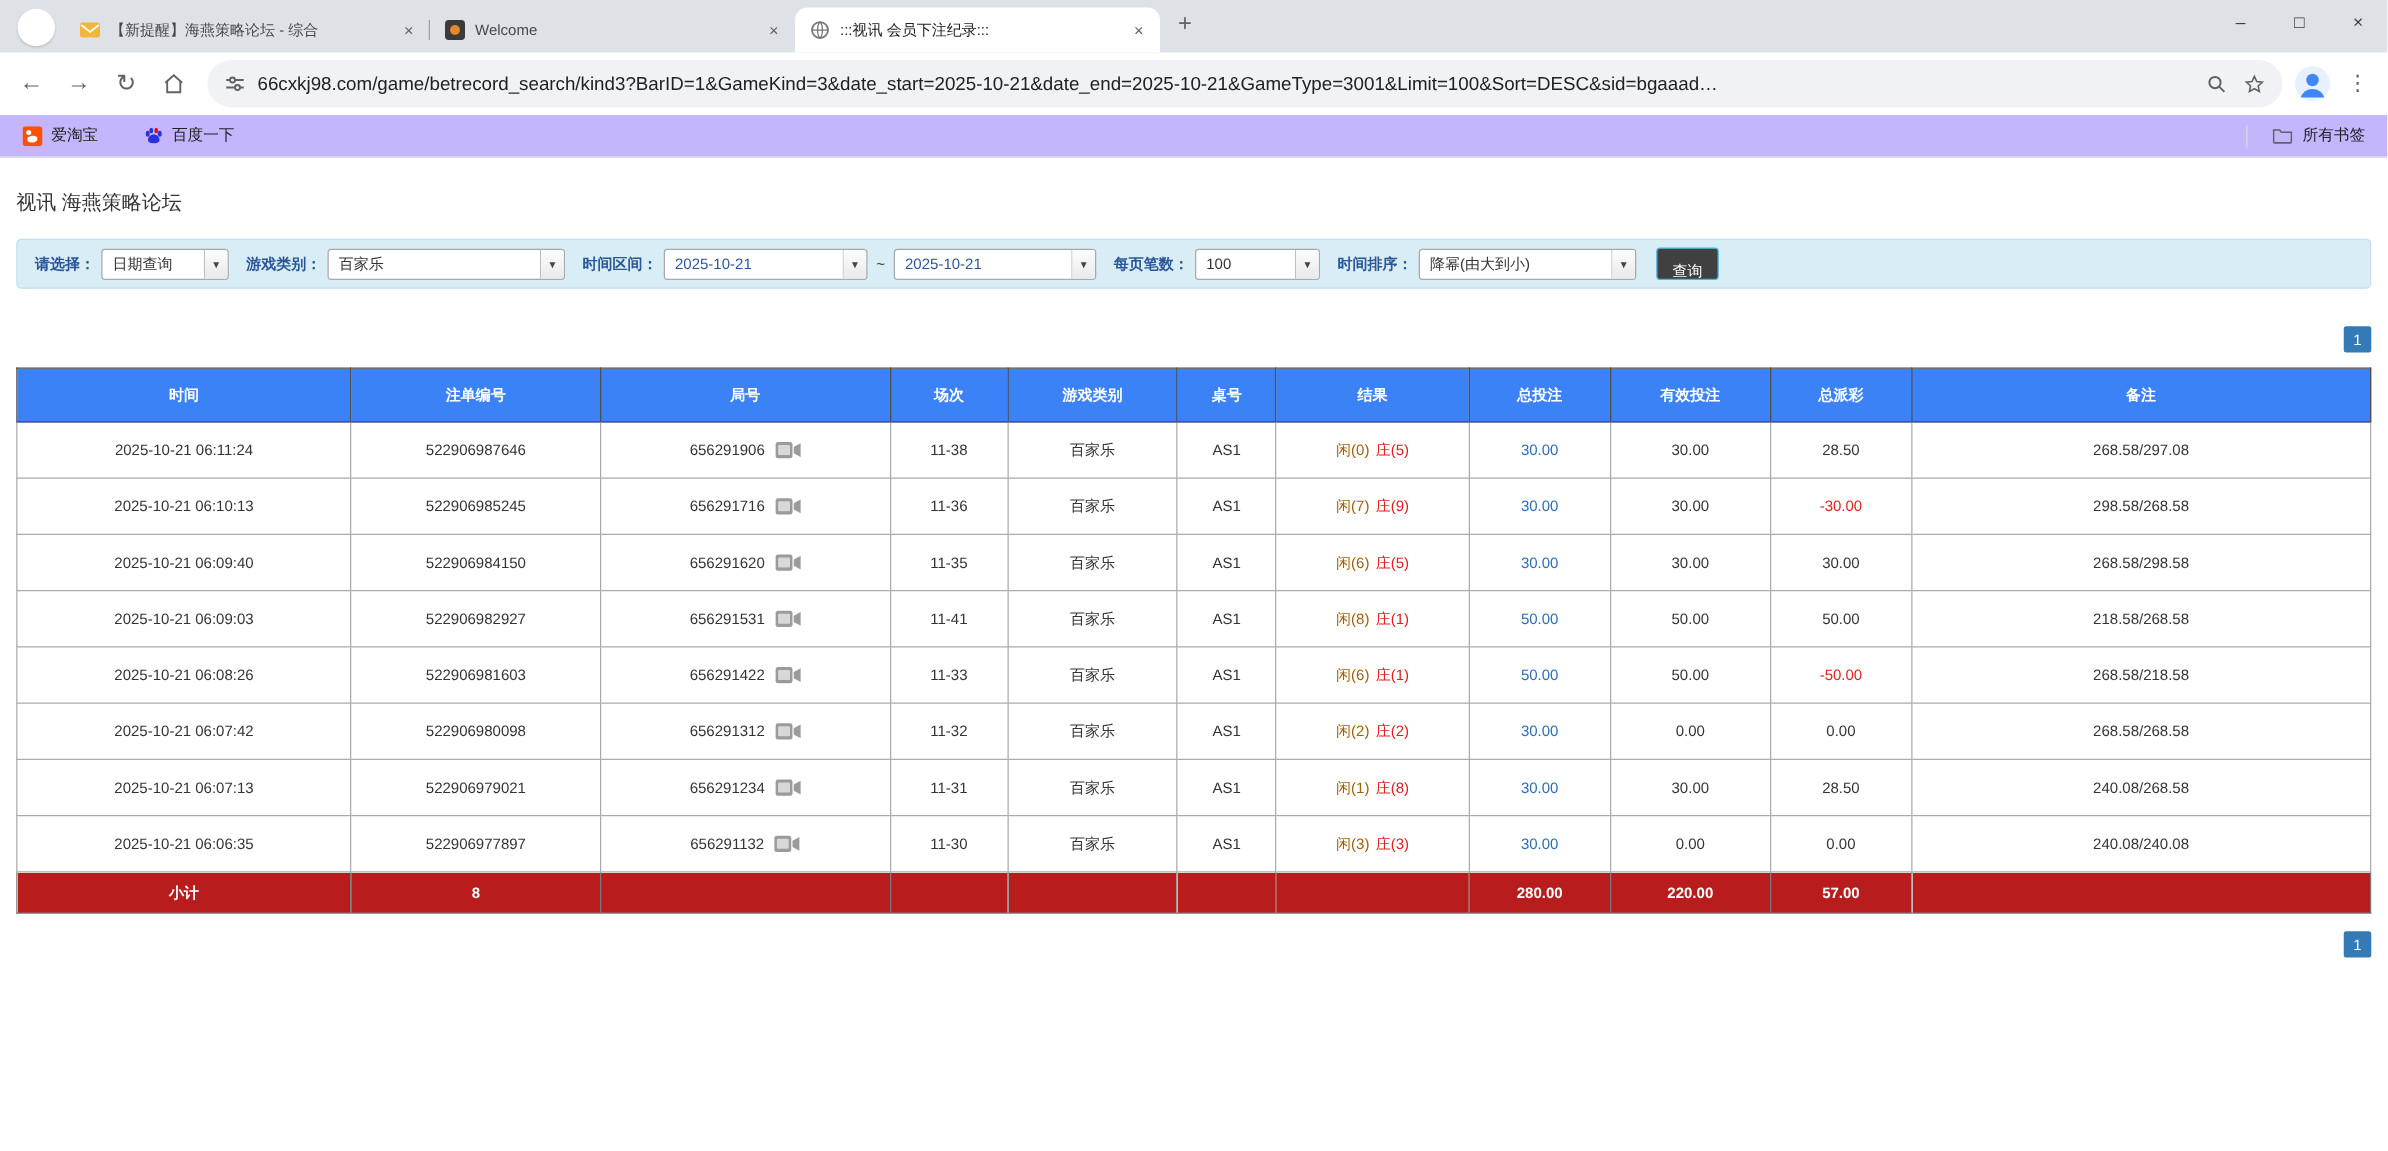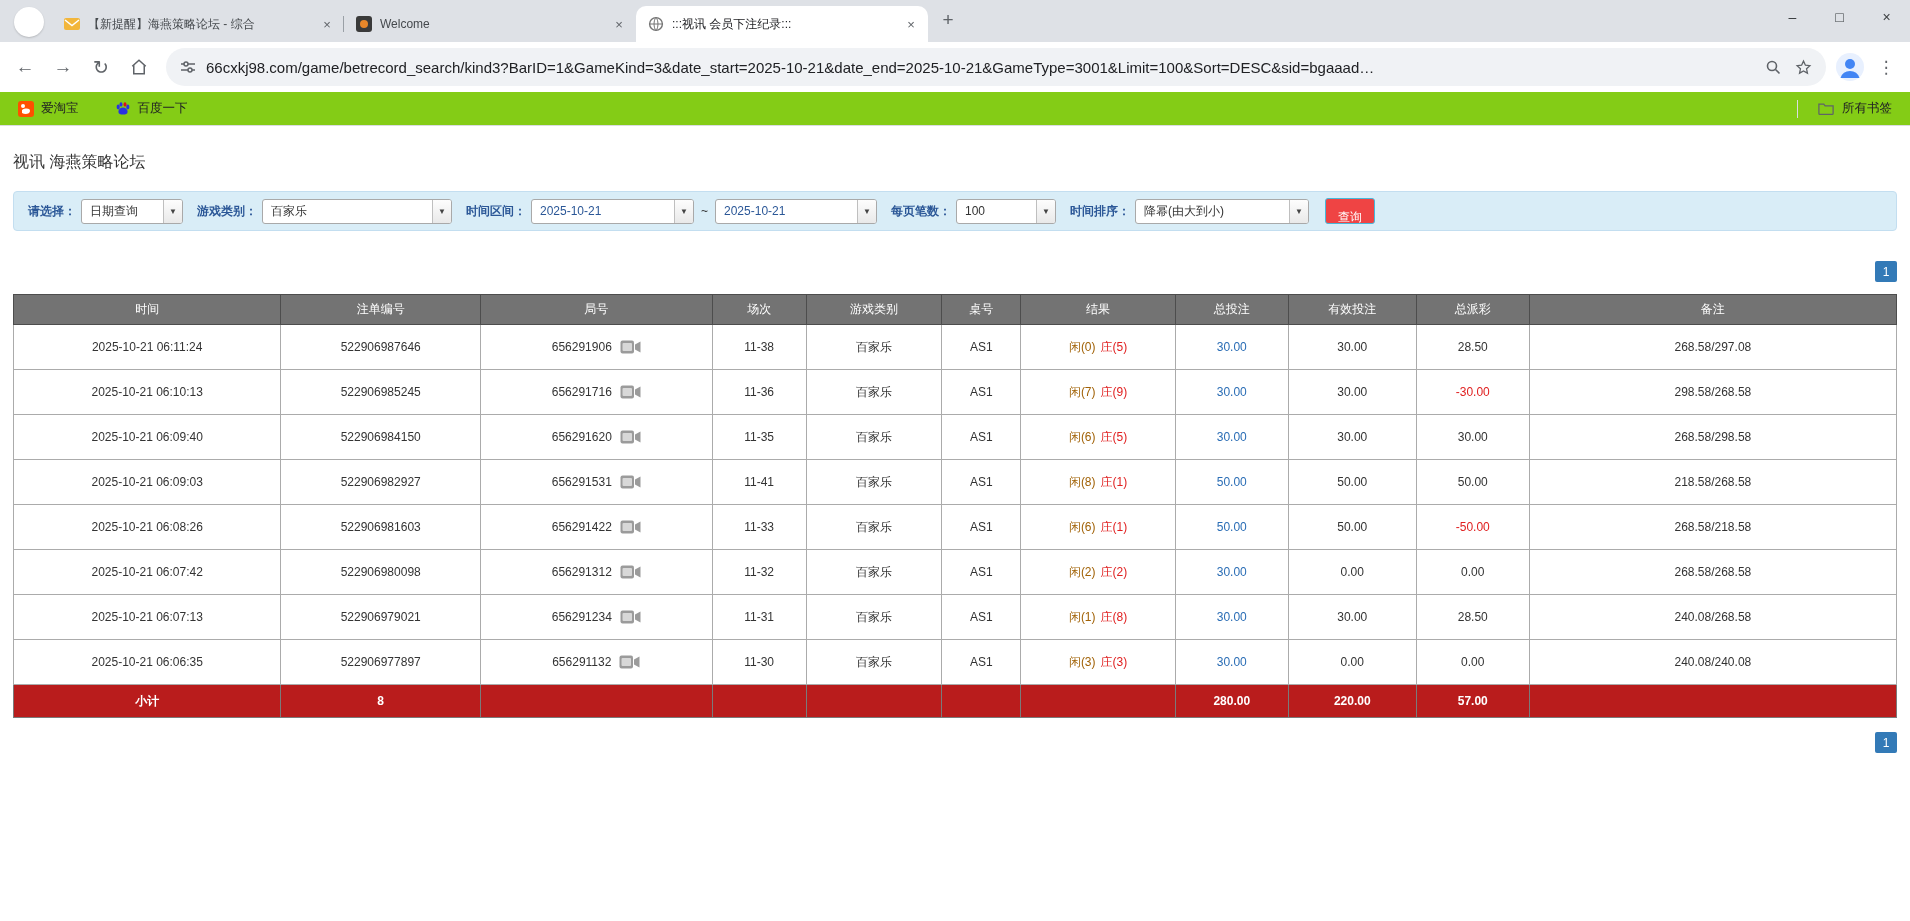--- a/index.html
+++ b/index.html
@@ -27,55 +27,55 @@
        font-size:19px;color:#5f6368;flex:none;}
   .omnibox{flex:1;height:38px;background:#f0f2f5;border-radius:19px;display:flex;align-items:center;
        padding:0 14px;margin:0 8px;min-width:0;}
   .omni-icon{flex:none;margin-right:10px;display:flex;align-items:center;}
   .url-text{flex:1;font-size:15px;color:#202124;white-space:nowrap;overflow:hidden;text-overflow:ellipsis;min-width:0;}
   .omni-right{display:flex;align-items:center;gap:14px;margin-left:12px;flex:none;}
   .toolbar-right{display:flex;align-items:center;gap:8px;flex:none;margin-right:6px;}
   .avatar{width:32px;height:32px;border-radius:50%;overflow:hidden;display:flex;align-items:center;justify-content:center;}
   .kebab{width:24px;height:32px;display:flex;align-items:center;justify-content:center;font-size:17px;color:#5f6368;}
 
-  .bookmarks{height:34px;background:#84cc16;border-bottom:1px solid #dadce0;display:flex;align-items:center;
+  .bookmarks{height:34px;background:#c4b5fd;border-bottom:1px solid #dadce0;display:flex;align-items:center;
        padding:0 14px;font-size:12.5px;color:#202124;justify-content:space-between;}
   .bm-item{display:flex;align-items:center;gap:7px;margin-right:28px;height:26px;padding:0 4px;border-radius:4px;}
   .bm-spacer{flex:1;}
   .bm-divider{width:1px;height:18px;background:#dadce0;margin-right:16px;}
   .bm-right{display:flex;align-items:center;gap:8px;}
 
   
   .page{padding:0 13px;}
   .page-title{font-size:16px;color:#333;font-weight:500;padding:26px 0 18px 0;}
 
   .filter-bar{background:#d9edf7;border:1px solid #c3def0;border-radius:4px;height:40px;
        display:flex;align-items:center;font-size:12px;padding:0 10px;}
   .flabel{color:#2b5797;font-weight:bold;white-space:nowrap;margin:0 5px 0 14px;}
   .flabel.first{margin-left:4px;text-align:center;}
   .combo{background:#fff;border:1px solid #a9a9a9;border-radius:3px;height:25px;display:flex;align-items:center;flex:none;}
   .combo-text{flex:1;padding:0 8px;white-space:nowrap;overflow:hidden;color:#333;}
   .combo.blue .combo-text{color:#2b5797;}
   .combo-arrow{width:19px;align-self:stretch;border-left:1px solid #bfbfbf;display:flex;align-items:center;justify-content:center;
        font-size:8px;color:#444;background:linear-gradient(#fdfdfd,#e9e9e9);border-radius:0 2px 2px 0;}
   .tilde{margin:0 7px;color:#333;}
-  .btn-query{margin-left:16px;background:#ef4444;border:1px solid #46b8da;color:#fff;font-size:12px;
+  .btn-query{margin-left:16px;background:#404040;border:1px solid #46b8da;color:#fff;font-size:12px;
        height:26px;padding:10px 12px;border-radius:3px;cursor:pointer;font-family:inherit;}
 
   .info-bar{margin-top:26px;background:#dff0d8;border:1px solid #d6e9c6;height:32px;display:flex;
        align-items:center;justify-content:space-between;padding:0 10px;font-size:12px;color:#333;}
   .info-right{color:#f00;}
 
   .pager{display:flex;justify-content:flex-end;margin-top:30px;}
   .pager.bottom{margin-top:14px;}
   .page-btn{min-width:22px;height:21px;background:#337ab7;color:#fff;display:flex;align-items:center;
        justify-content:center;font-size:12px;border-radius:2px;cursor:pointer;padding:0 6px;}
 
   .bet-table{width:100%;border-collapse:collapse;margin-top:12px;font-size:12px;table-layout:fixed;}
-  .bet-table th{background:#737373;color:#fff;height:30px;font-weight:normal;border:1px solid #4d4d4d;font-size:12px;}
+  .bet-table th{background:#3b82f6;color:#fff;height:43px;font-weight:bold;border:1px solid #4d4d4d;font-size:12px;}
   .bet-table td{height:45px;text-align:center;border:1px solid #ababab;color:#333;background:#fff;
        overflow:hidden;white-space:nowrap;}
   .bet-table tr.foot td{background:#b91c1c;color:#fff;height:33px;border-color:#7a7a7a;font-weight:bold;}
   .res-player{color:#a16207;}
   .res-banker{color:#e02020;margin-left:5px;}
   .bet-link{color:#2a6db5;cursor:pointer;}
   .neg{color:#e02020;}
   .round-wrap{display:inline-flex;align-items:center;gap:8px;vertical-align:middle;}
   .video-icon{display:inline-flex;cursor:pointer;}
 </style>

